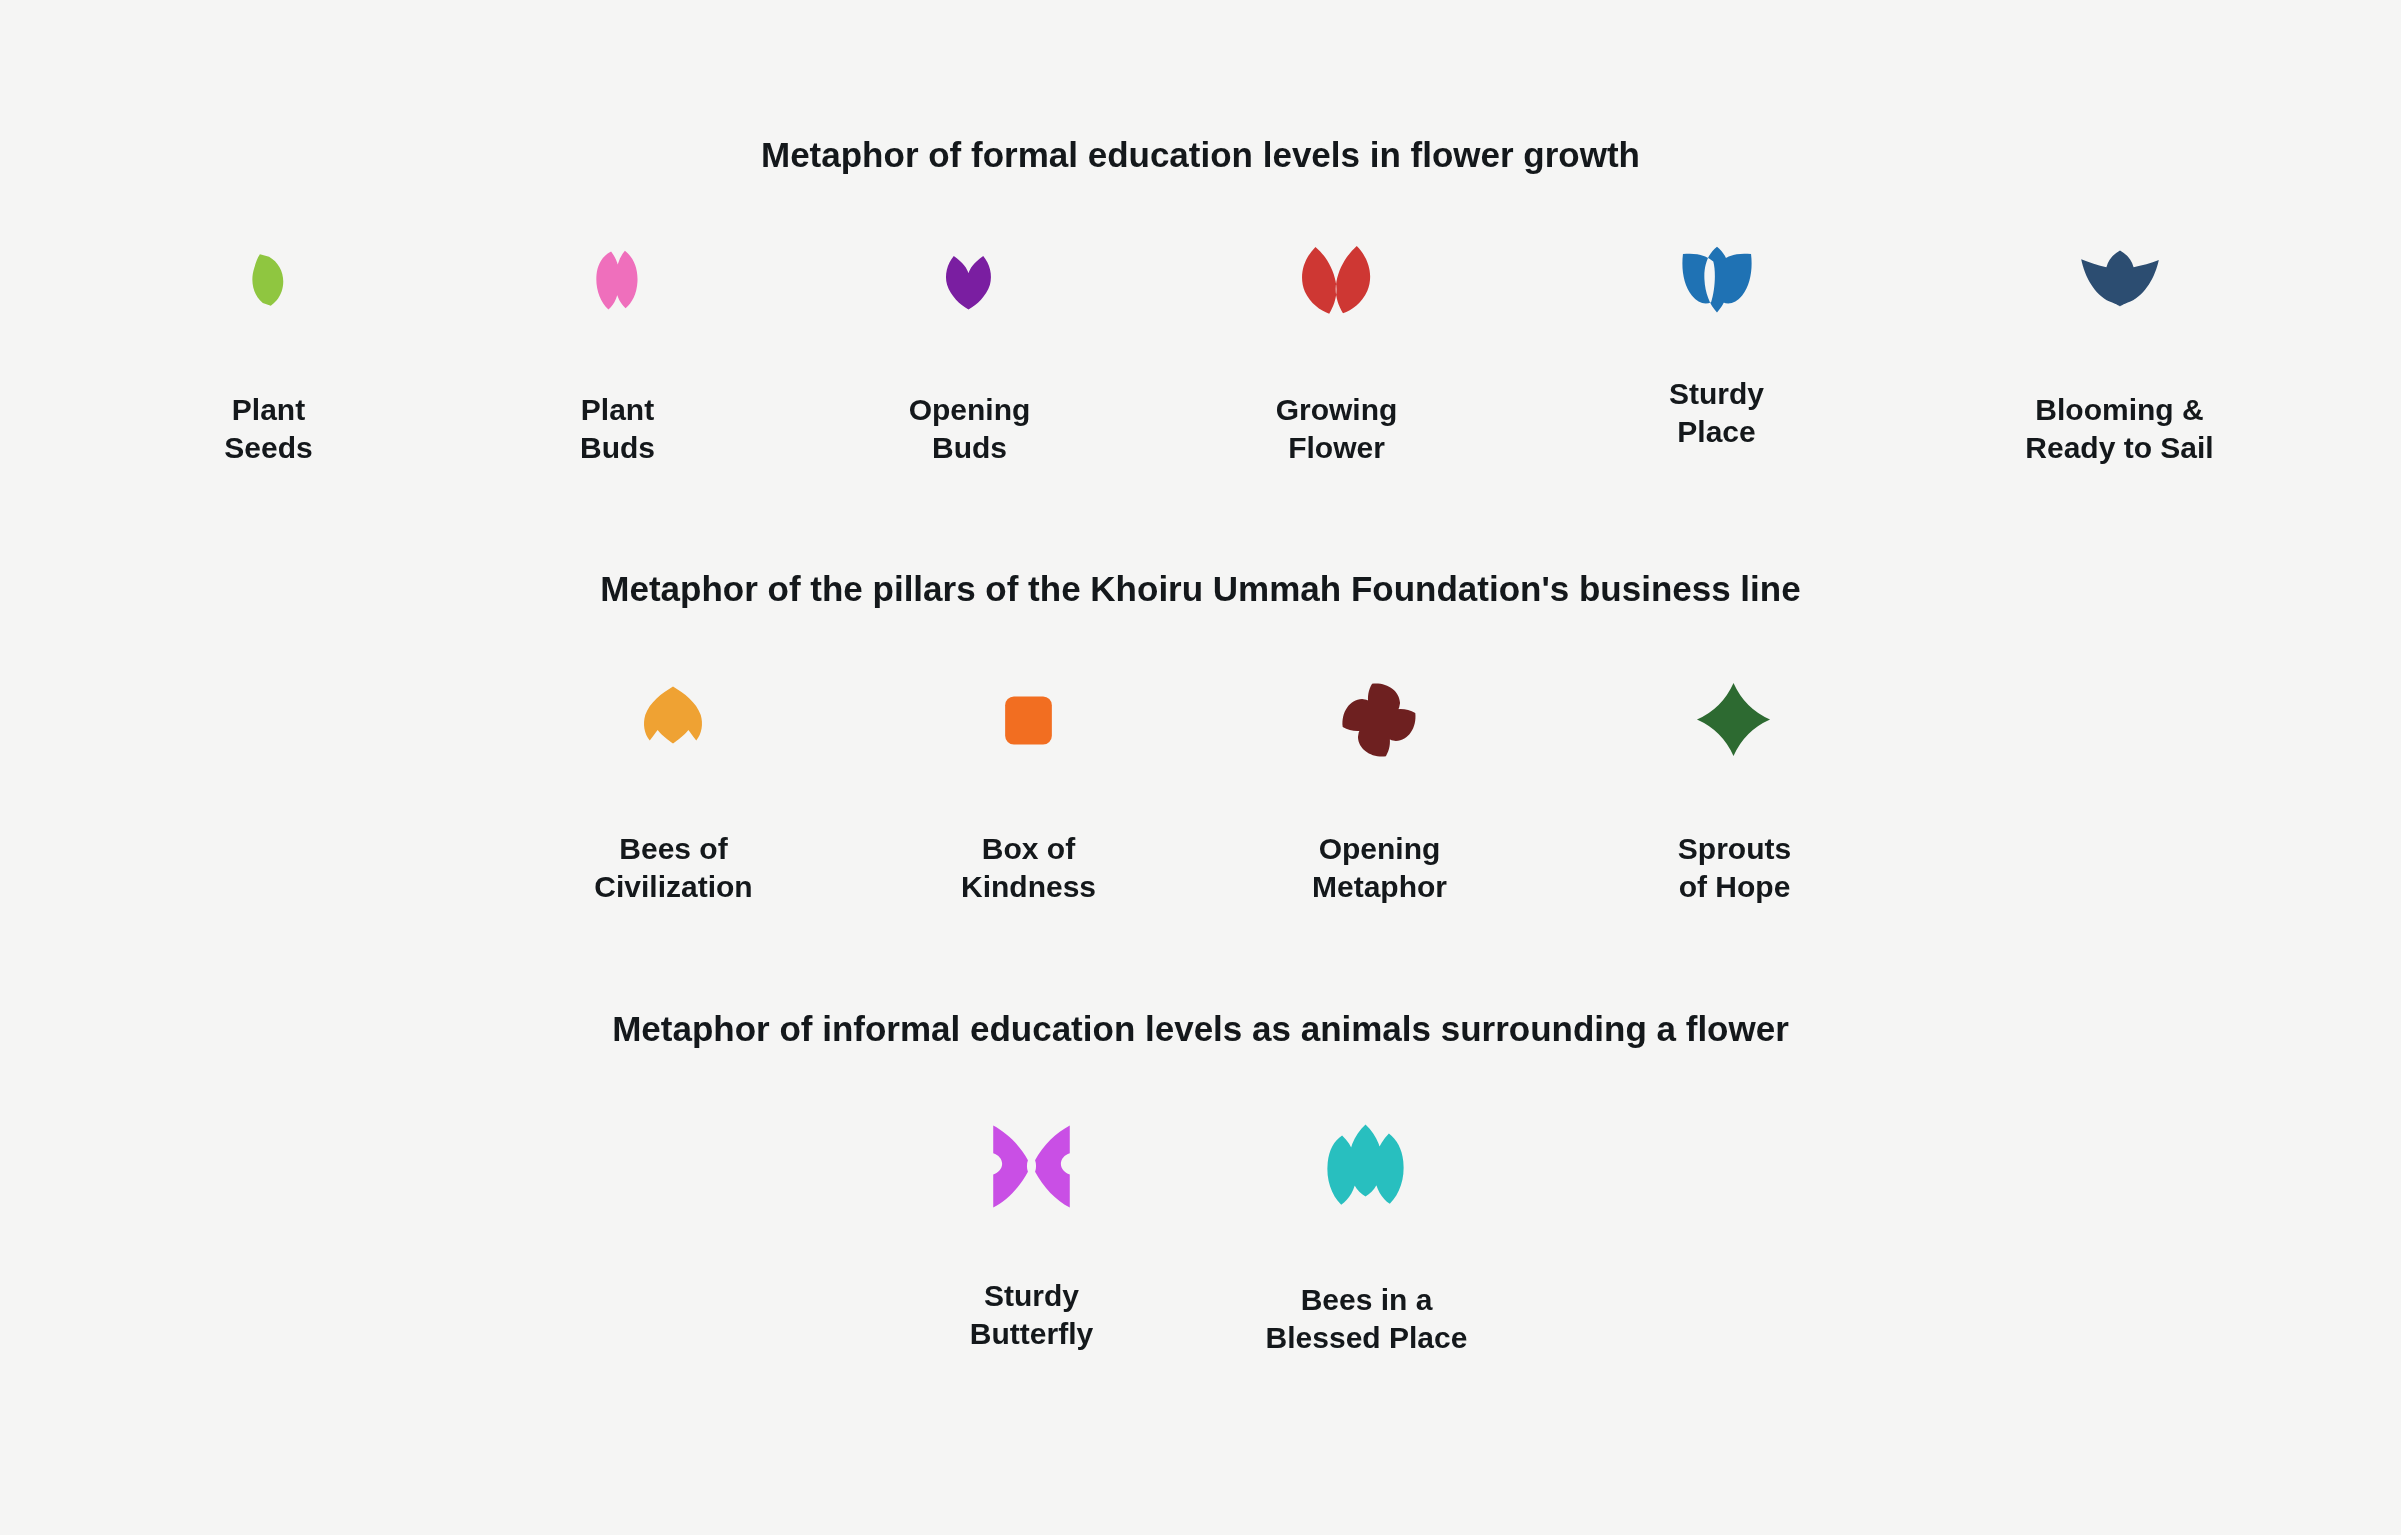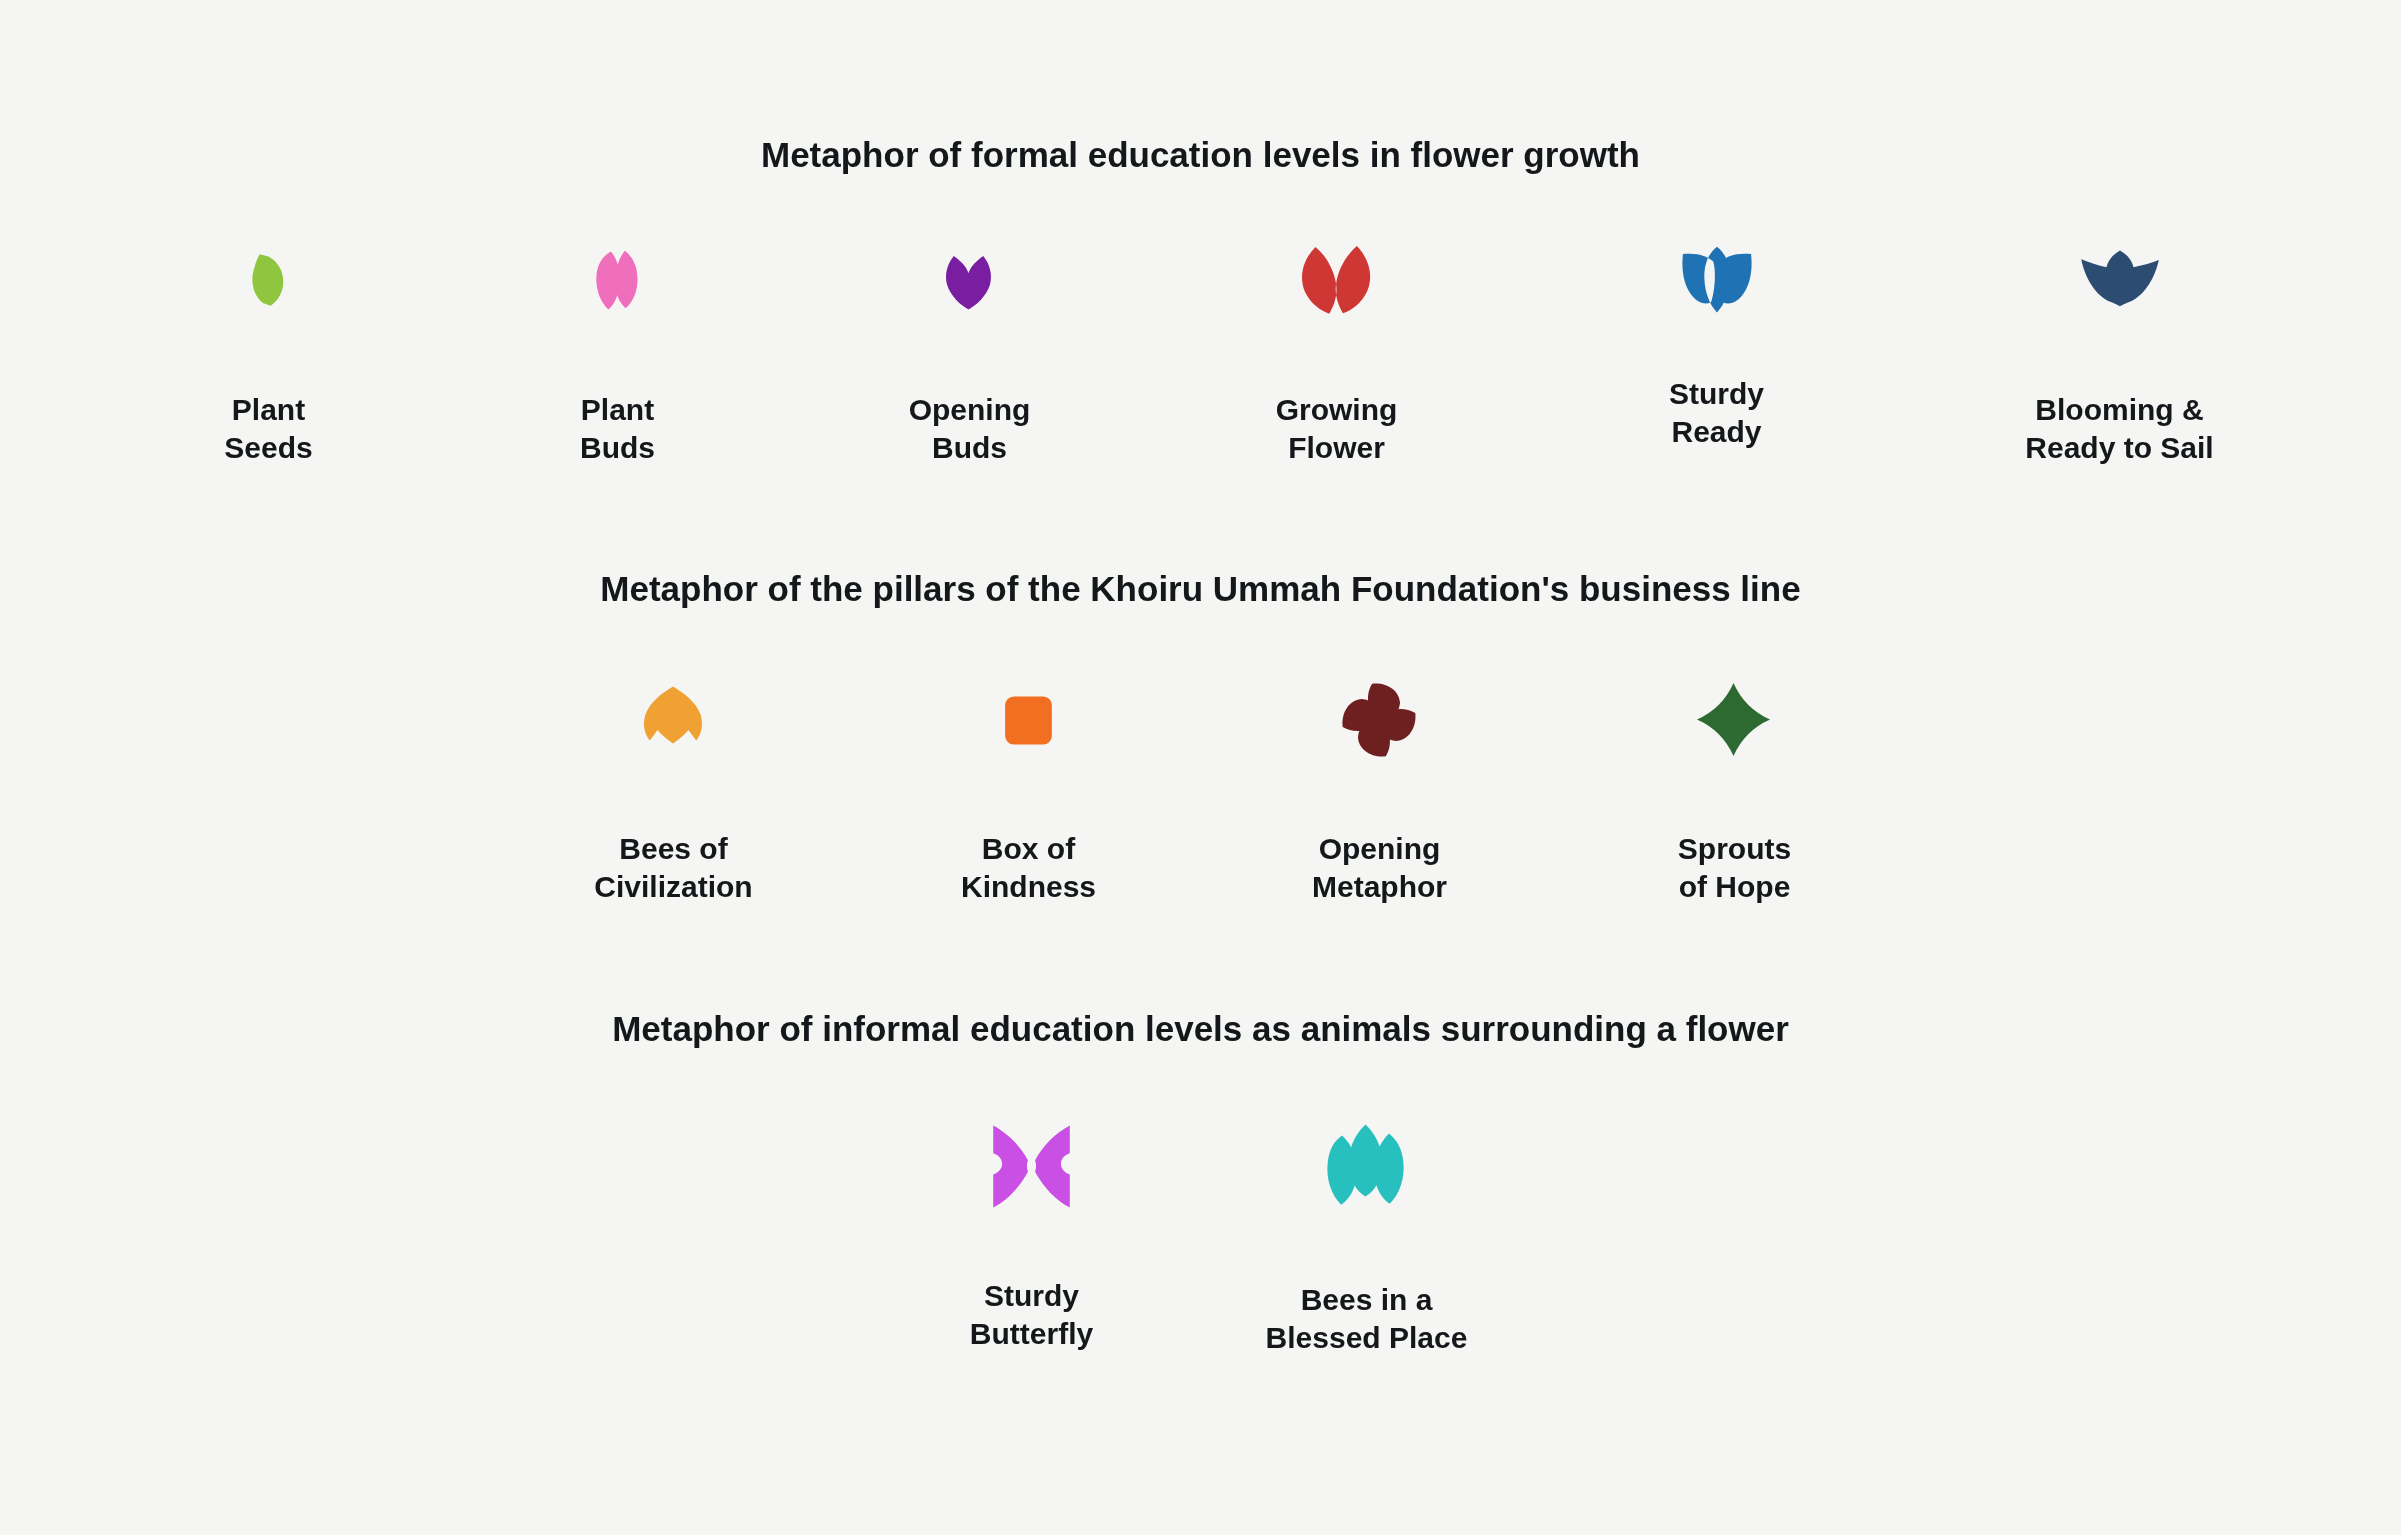--- a/index.html
+++ b/index.html
@@ -58,21 +58,21 @@
   <div>Flower</div>
 </div>
 
 <svg class="icon" style="left:1666px;top:243px" width="102" height="74" viewBox="-100 -100 200 200">
   <path d="M 0,-90 C 24,-72 36,-40 34,-2 C 32,36 20,66 0,88 C -20,66 -32,36 -34,-2 C -36,-40 -24,-72 0,-90 Z
            M -10,-50 C -30,-68 -60,-74 -92,-70 C -97,-28 -90,14 -68,42 C -52,62 -32,68 -16,60 C -6,30 -2,-20 -10,-50 Z
            M 10,-50 C 30,-68 60,-74 92,-70 C 97,-28 90,14 68,42 C 52,62 32,68 16,60 C 6,30 2,-20 10,-50 Z" fill="#1f72b4"></path>
 </svg>
 <div class="label" style="left:1602px;top:375px">
   <div>Sturdy</div>
-  <div>Ready</div>
+  <div>Place</div>
 </div>
 
 <svg class="icon" style="left:2064px;top:240px" width="112" height="80" viewBox="-100 -100 200 200">
   <path d="M -97,-52 C -88,-8 -64,36 -26,54 C -12,60 -4,63 0,66 C 4,63 12,60 26,54 C 64,36 88,-8 97,-50
            C 78,-42 54,-36 34,-32 C 28,-54 14,-66 0,-74 C -14,-66 -28,-54 -34,-32 C -54,-36 -78,-44 -97,-52 Z" fill="#2c4d71"></path>
 </svg>
 <div class="label" style="left:2005px;top:391px">
   <div>Blooming &amp;</div>
   <div>Ready to Sail</div>
 </div>

